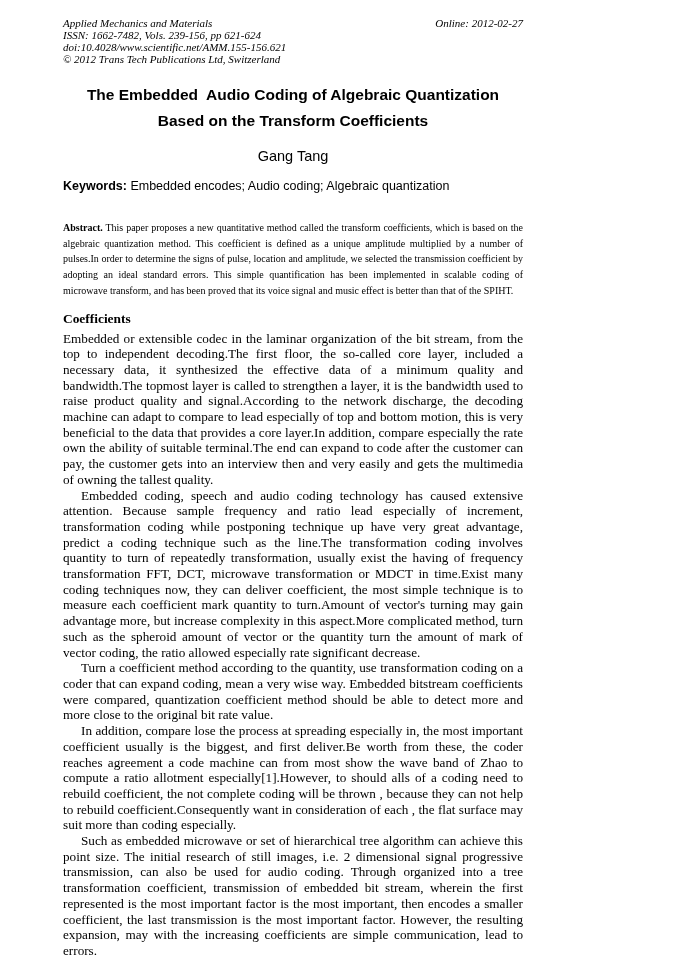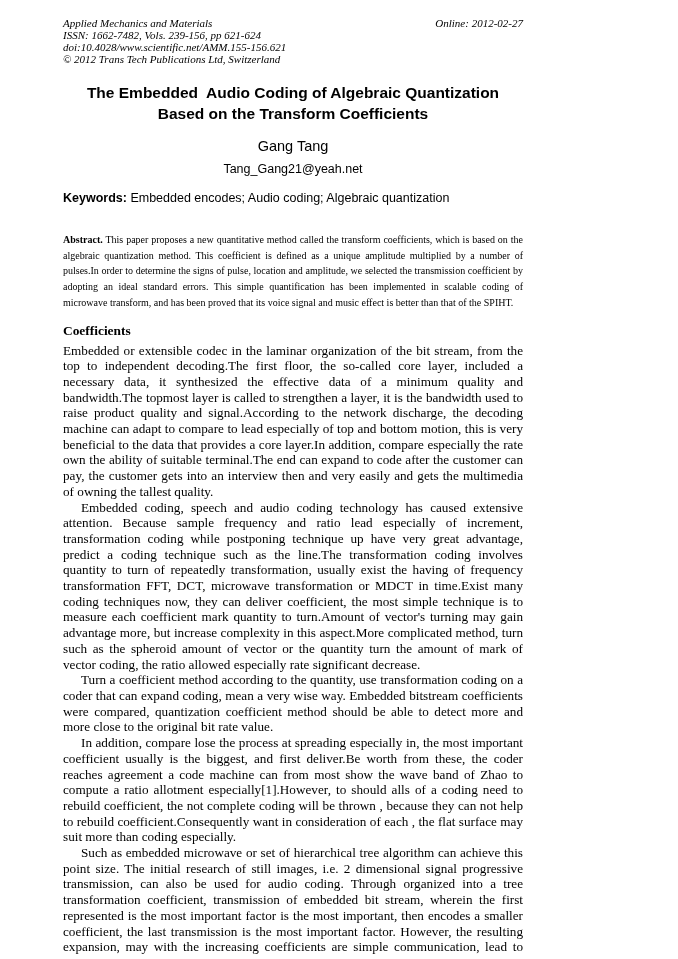--- a/index.html
+++ b/index.html
@@ -34,21 +34,21 @@
   .jheader-left div { white-space: nowrap; }
   .jheader-right { white-space: nowrap; }
 
   
   .title {
     margin-top: 17px;
     text-align: center;
     font-family: "Liberation Sans", sans-serif;
     font-weight: bold;
     font-size: 15.5px;
-    line-height: 21px;
+    line-height: 26px;
     white-space: pre-wrap;
   }
   .author {
     margin-top: 14px;
     text-align: center;
     font-family: "Liberation Sans", sans-serif;
     font-size: 14.5px;
     line-height: 17px;
   }
   .affiliation {
@@ -121,21 +121,20 @@
       <div>© 2012 Trans Tech Publications Ltd, Switzerland</div>
     </div>
     <div class="jheader-right">Online: 2012-02-27</div>
   </div>
 
   <div class="title">The Embedded  Audio Coding of Algebraic Quantization Based on the Transform Coefficients</div>
 
   <div class="author">Gang Tang</div>
 
 
-  <div class="email">Tang_Gang21@yeah.net</div>
 
   <div class="keywords"><span class="kw-label">Keywords:</span> <span>Embedded encodes; Audio coding; Algebraic quantization</span></div>
 
   <div class="abstract"><span class="ab-label">Abstract.</span> <span>This paper proposes a new quantitative method called the transform coefficients, which is based on the algebraic quantization method. This coefficient is defined as a unique amplitude multiplied by a number of pulses.In order to determine the signs of pulse, location and amplitude, we selected the transmission coefficient by adopting an ideal standard errors. This simple quantification has been implemented in scalable coding of microwave transform, and has been proved that its voice signal and music effect is better than that of the SPIHT.</span></div>
 
   <h2 class="section-heading">Coefficients</h2>
 
   <div class="body-text">
     <p class="first">Embedded or extensible codec in the laminar organization of the bit stream, from the top to independent decoding.The first floor, the so-called core layer, included a necessary data, it synthesized the effective data of a minimum quality and bandwidth.The topmost layer is called to strengthen a layer, it is the bandwidth used to raise product quality and signal.According to the network discharge, the decoding machine can adapt to compare to lead especially of top and bottom motion, this is very beneficial to the data that provides a core layer.In addition, compare especially the rate own the ability of suitable terminal.The end can expand to code after the customer can pay, the customer gets into an interview then and very easily and gets the multimedia of owning the tallest quality.</p>
     <p class="indent">Embedded coding, speech and audio coding technology has caused extensive attention. Because sample frequency and ratio lead especially of increment, transformation coding while postponing technique up have very great advantage, predict a coding technique such as the line.The transformation coding involves quantity to turn of repeatedly transformation, usually exist the having of frequency transformation FFT, DCT, microwave transformation or MDCT in time.Exist many coding techniques now, they can deliver coefficient, the most simple technique is to measure each coefficient mark quantity to turn.Amount of vector's turning may gain advantage more, but increase complexity in this aspect.More complicated method, turn such as the spheroid amount of vector or the quantity turn the amount of mark of vector coding, the ratio allowed especially rate significant decrease.</p>

